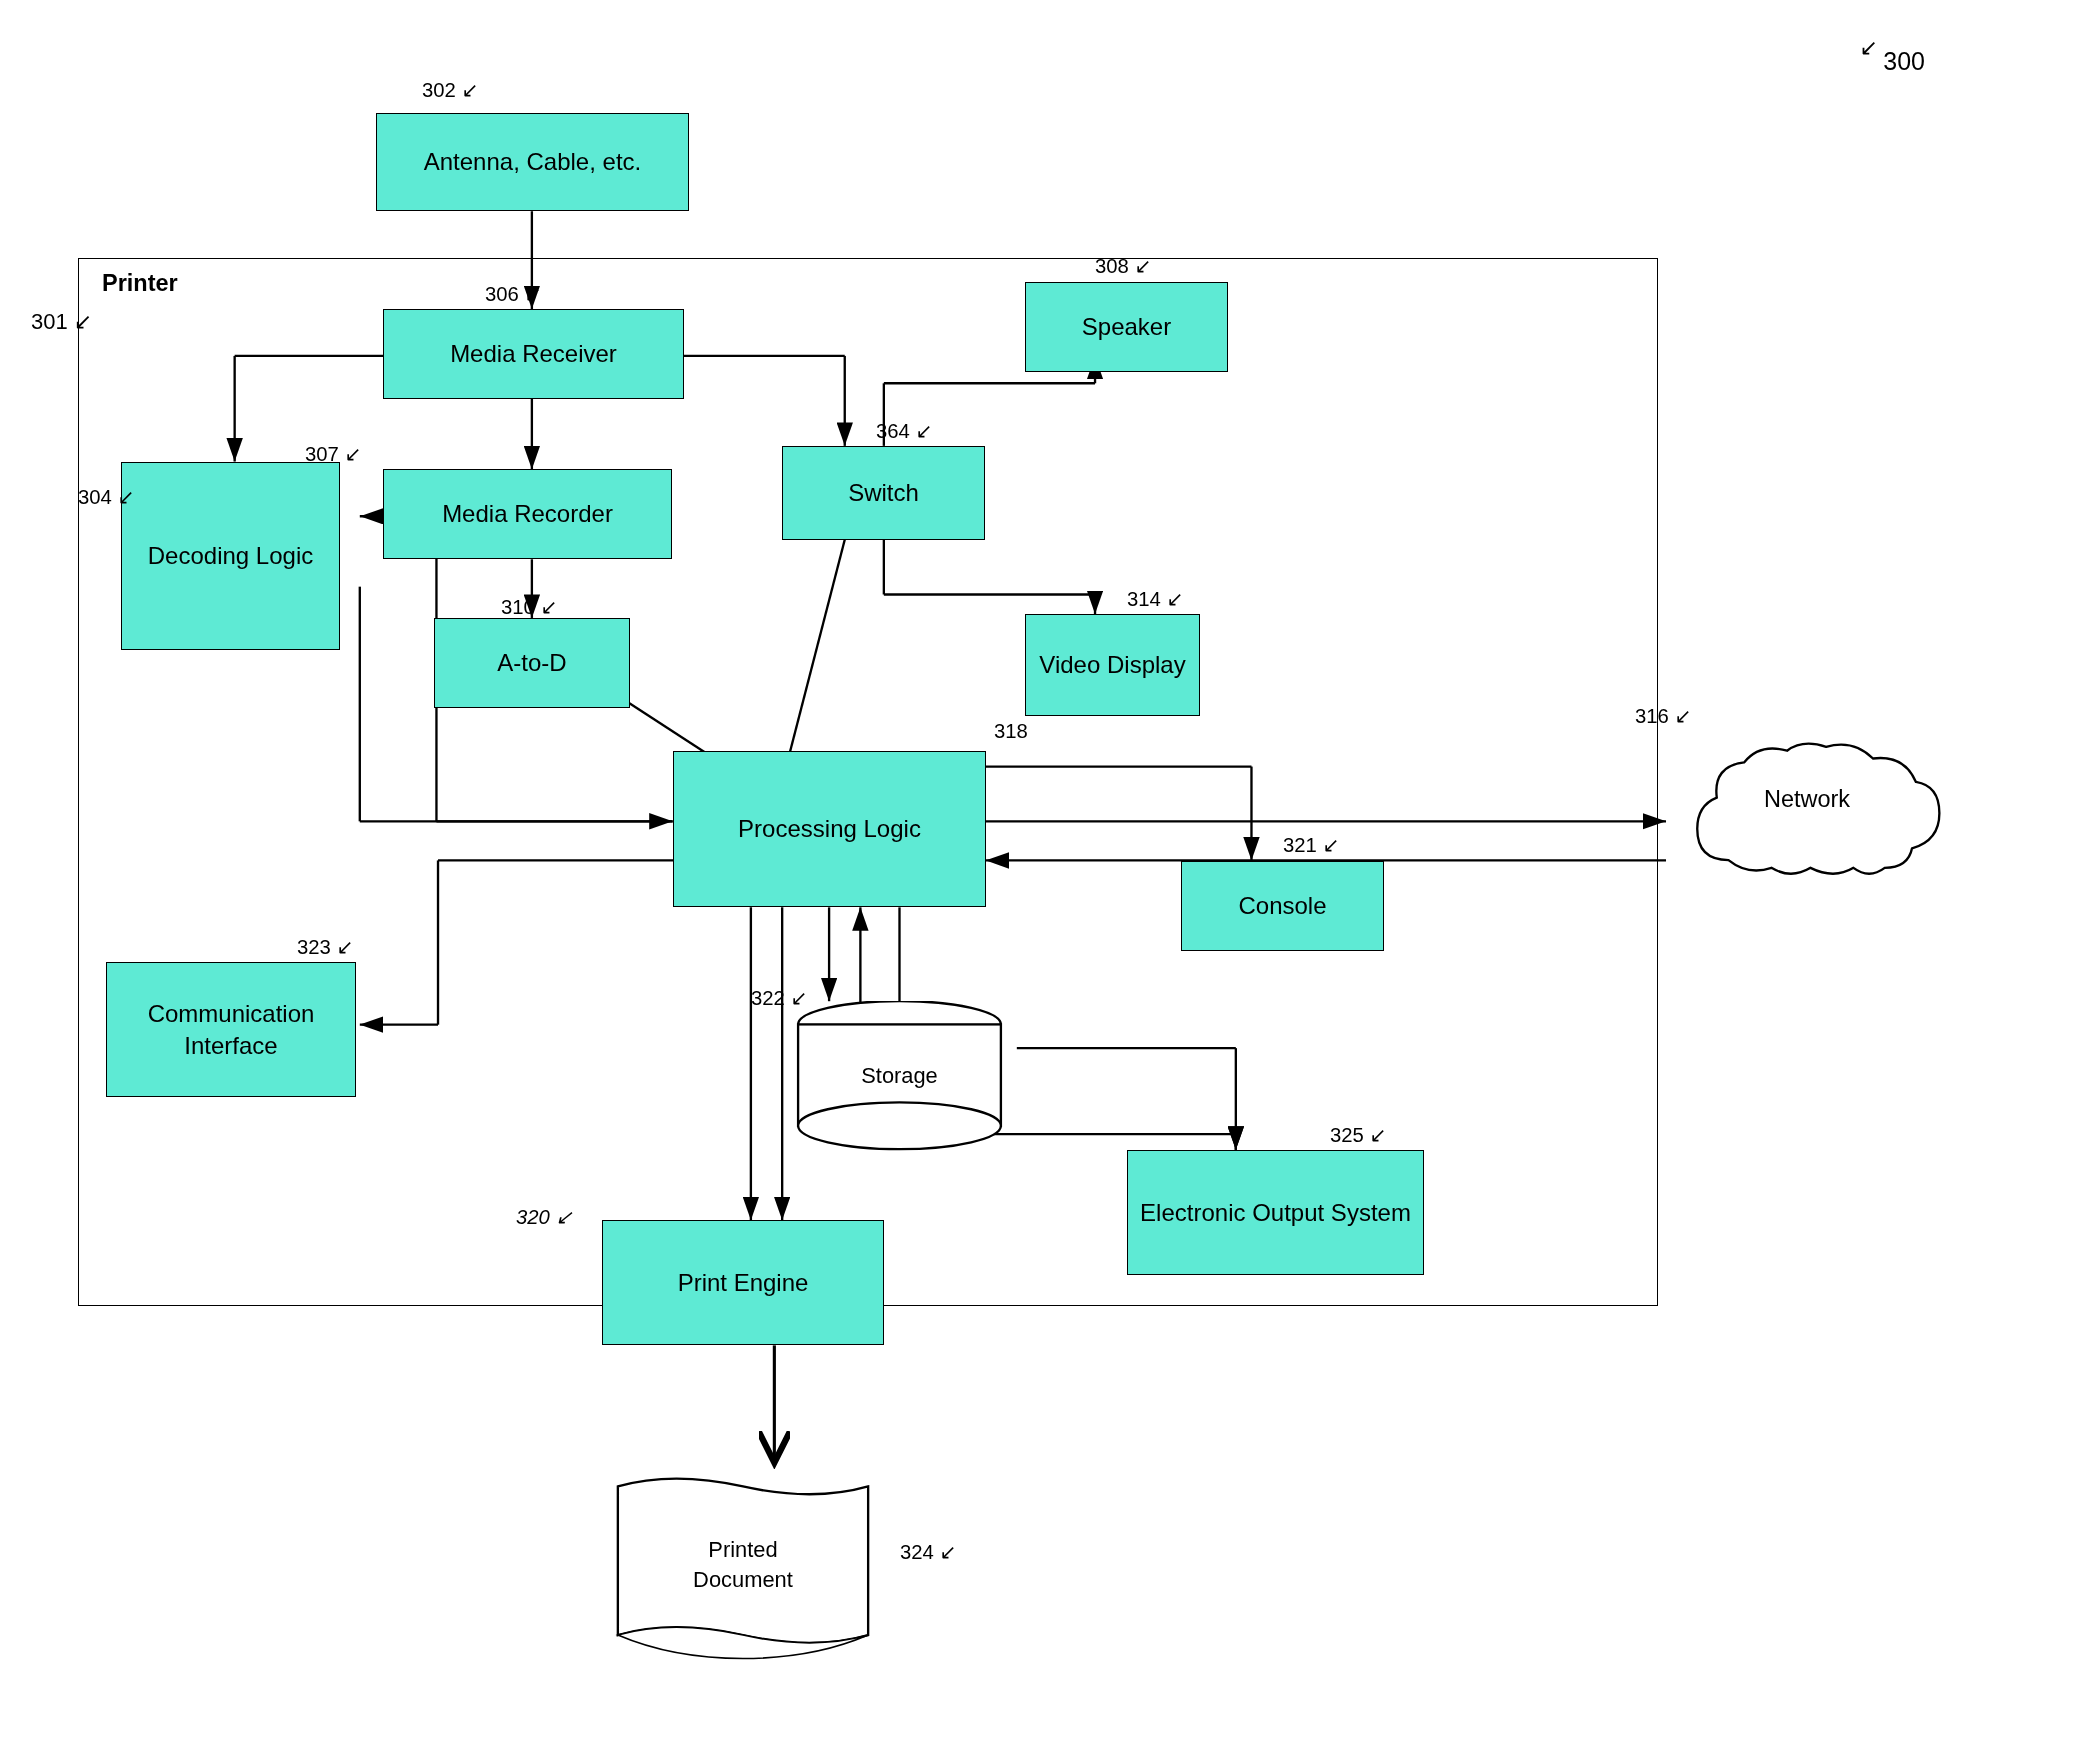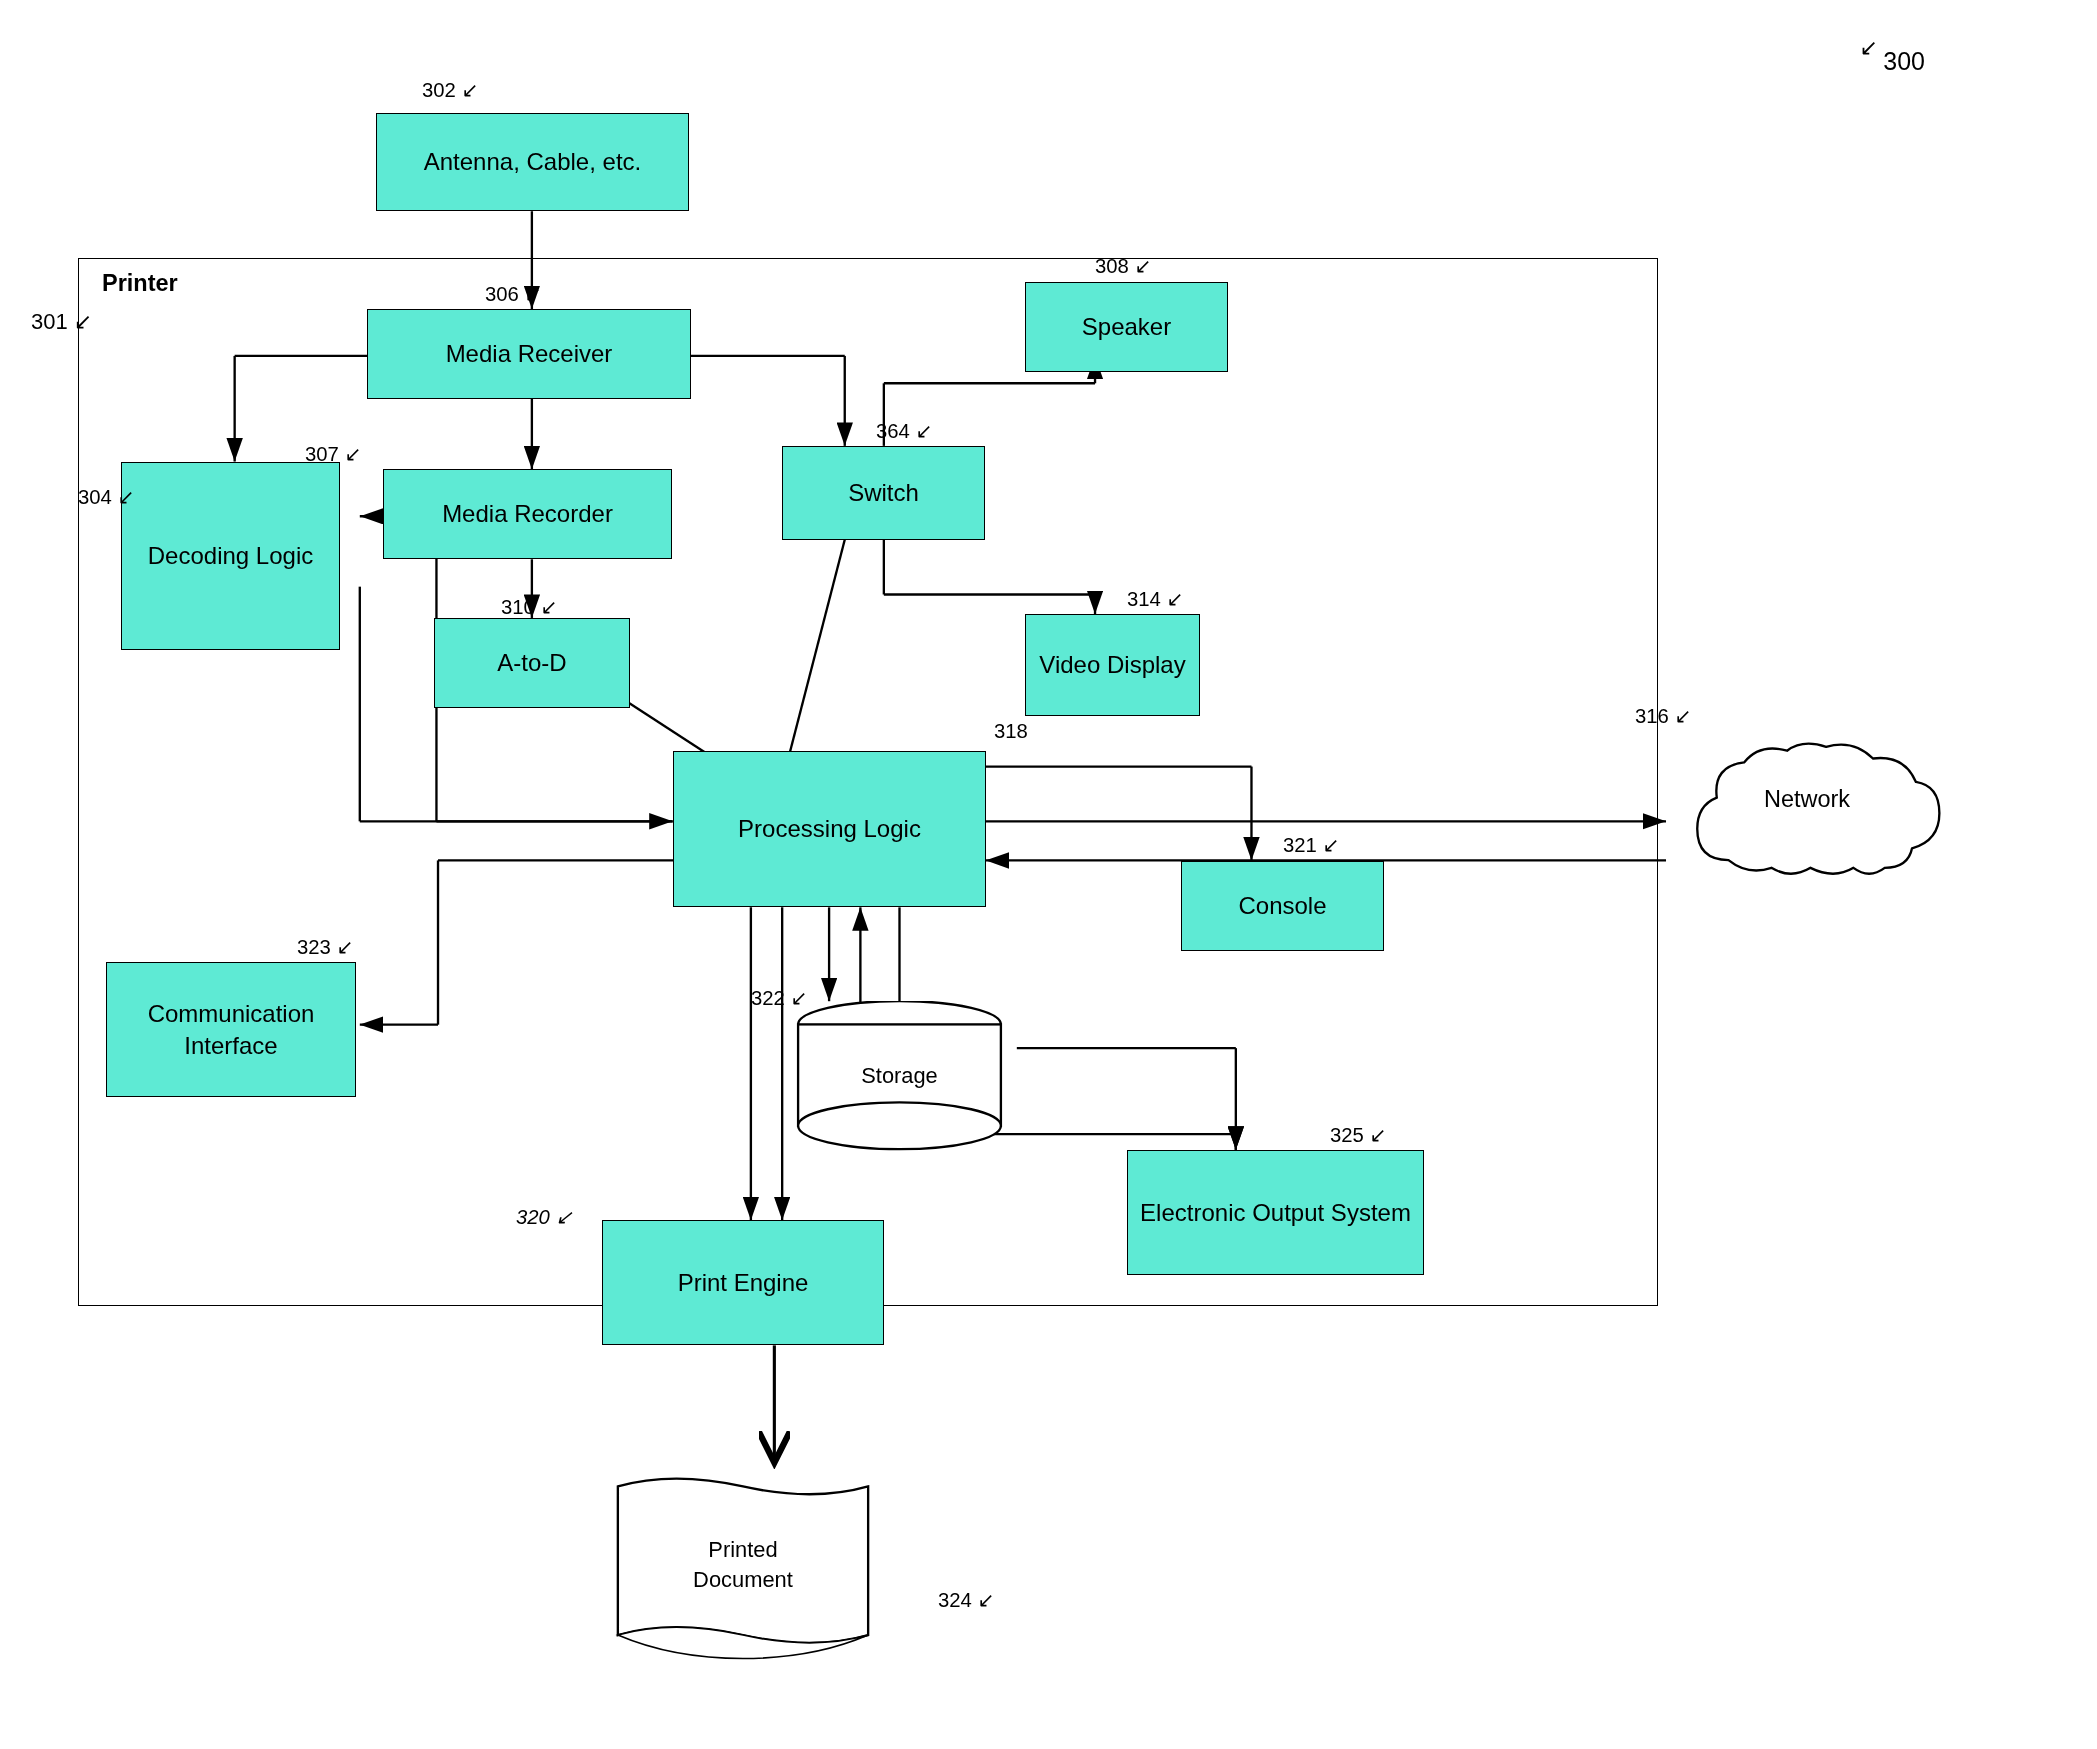--- a/index.html
+++ b/index.html
@@ -143,21 +143,21 @@
   </div>
 
   <div class="label" style="left:422px; top:78px;">302 ↙</div>
 
   <div class="outer-box" style="left:78px; top:258px; width:1580px; height:1048px;"></div>
 
   <div class="label bold-label" style="left:102px; top:270px; font-size:23.5px;">Printer</div>
 
   <div class="label" style="left:31px; top:309px; font-size:22px;">301 ↙</div>
 
-  <div class="box" style="left:367px; top:309px; width:324px; height:90px;">
+  <div class="box" style="left:383px; top:309px; width:301px; height:90px;">
     <span>Media Receiver</span>
   </div>
 
   <div class="label" style="left:485px; top:282px;">306 ↙</div>
 
   <div class="box" style="left:383px; top:469px; width:289px; height:90px;">
     <span>Media Recorder</span>
   </div>
 
   <div class="label" style="left:305px; top:442px;">307 ↙</div>
@@ -248,16 +248,16 @@
     <svg width="282" height="219" viewBox="0 0 360 280" xmlns="http://www.w3.org/2000/svg" style="font-size:14px">
 
       <path d="M20,30 Q90,10 180,30 Q270,50 340,30 L340,220 Q270,240 180,220 Q90,200 20,220 Z" fill="white" stroke="black" stroke-width="3"></path>
 
       <path d="M20,220 Q90,200 180,220 Q270,240 340,220 Q270,250 180,250 Q90,250 20,220 Z" fill="white" stroke="black" stroke-width="2"></path>
       <text x="180" y="120" text-anchor="middle" font-size="28" font-family="Arial">Printed</text>
       <text x="180" y="158" text-anchor="middle" font-size="28" font-family="Arial">Document</text>
     </svg>
   </div>
 
-  <div class="label" style="left:900px; top:1588px;margin-left:38px;">324 ↙</div>
+  <div class="label" style="left:900px; top:1540px;">324 ↙</div>
 
 </div>
 
 
 </body></html>

